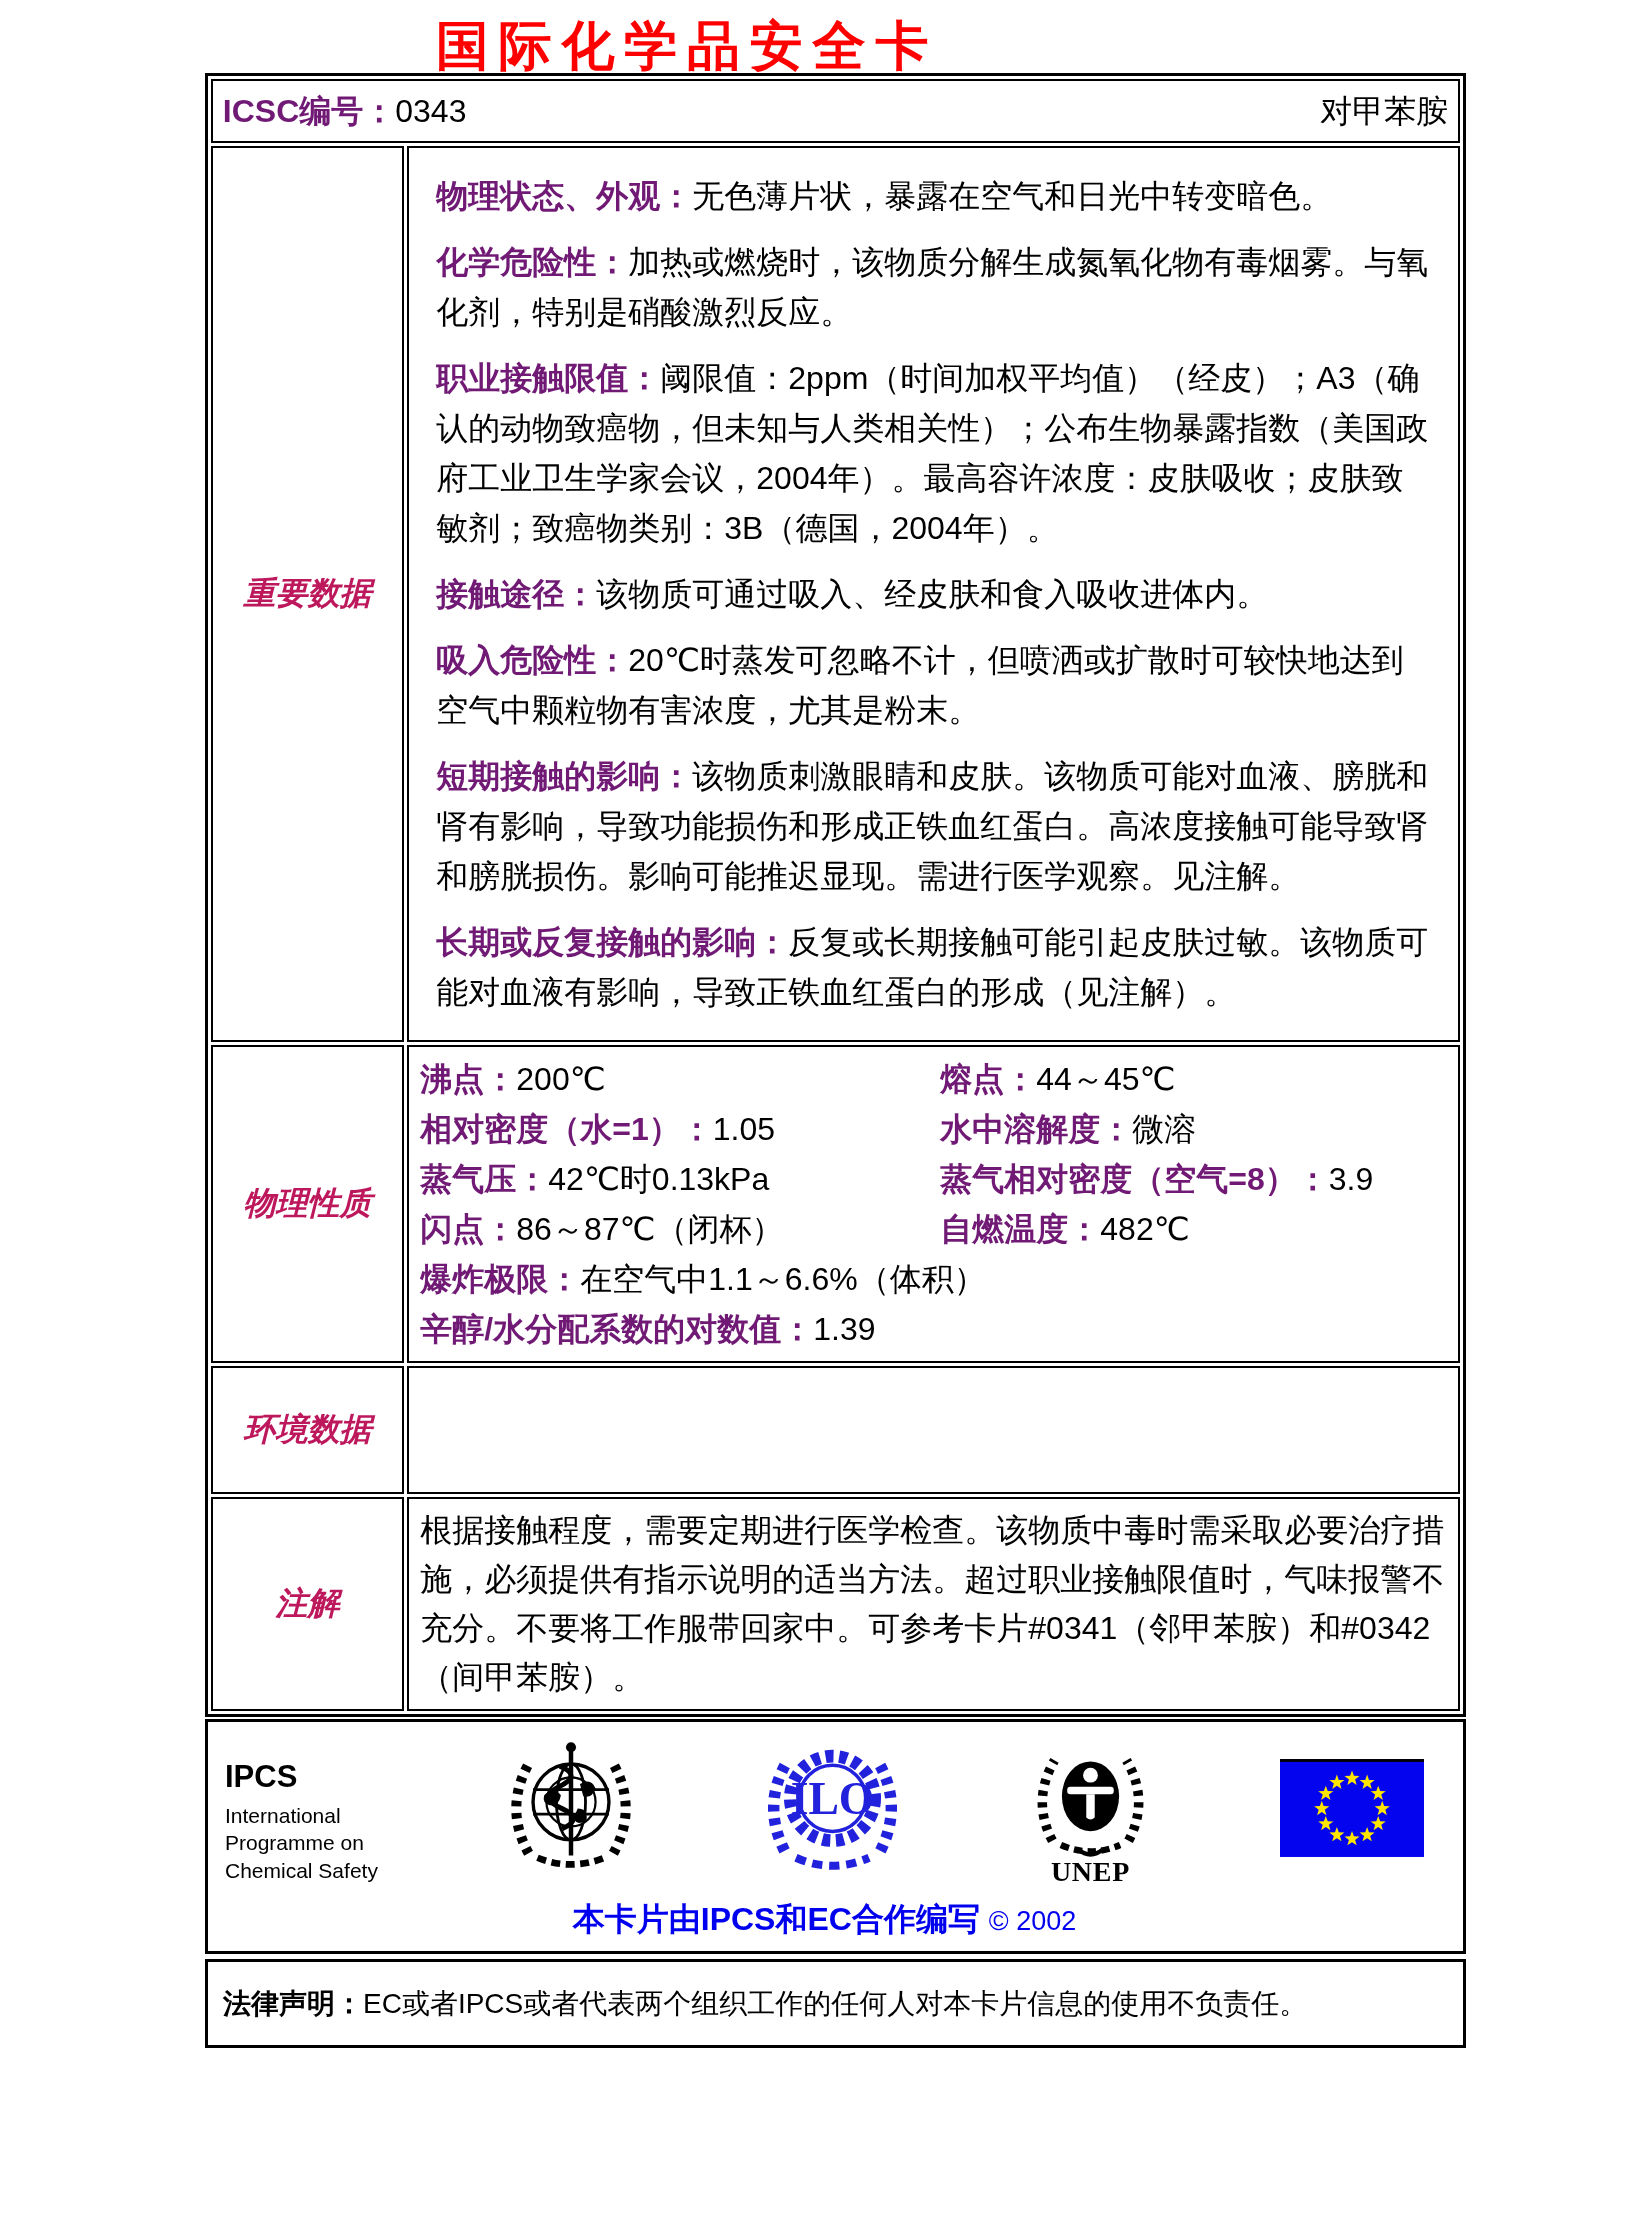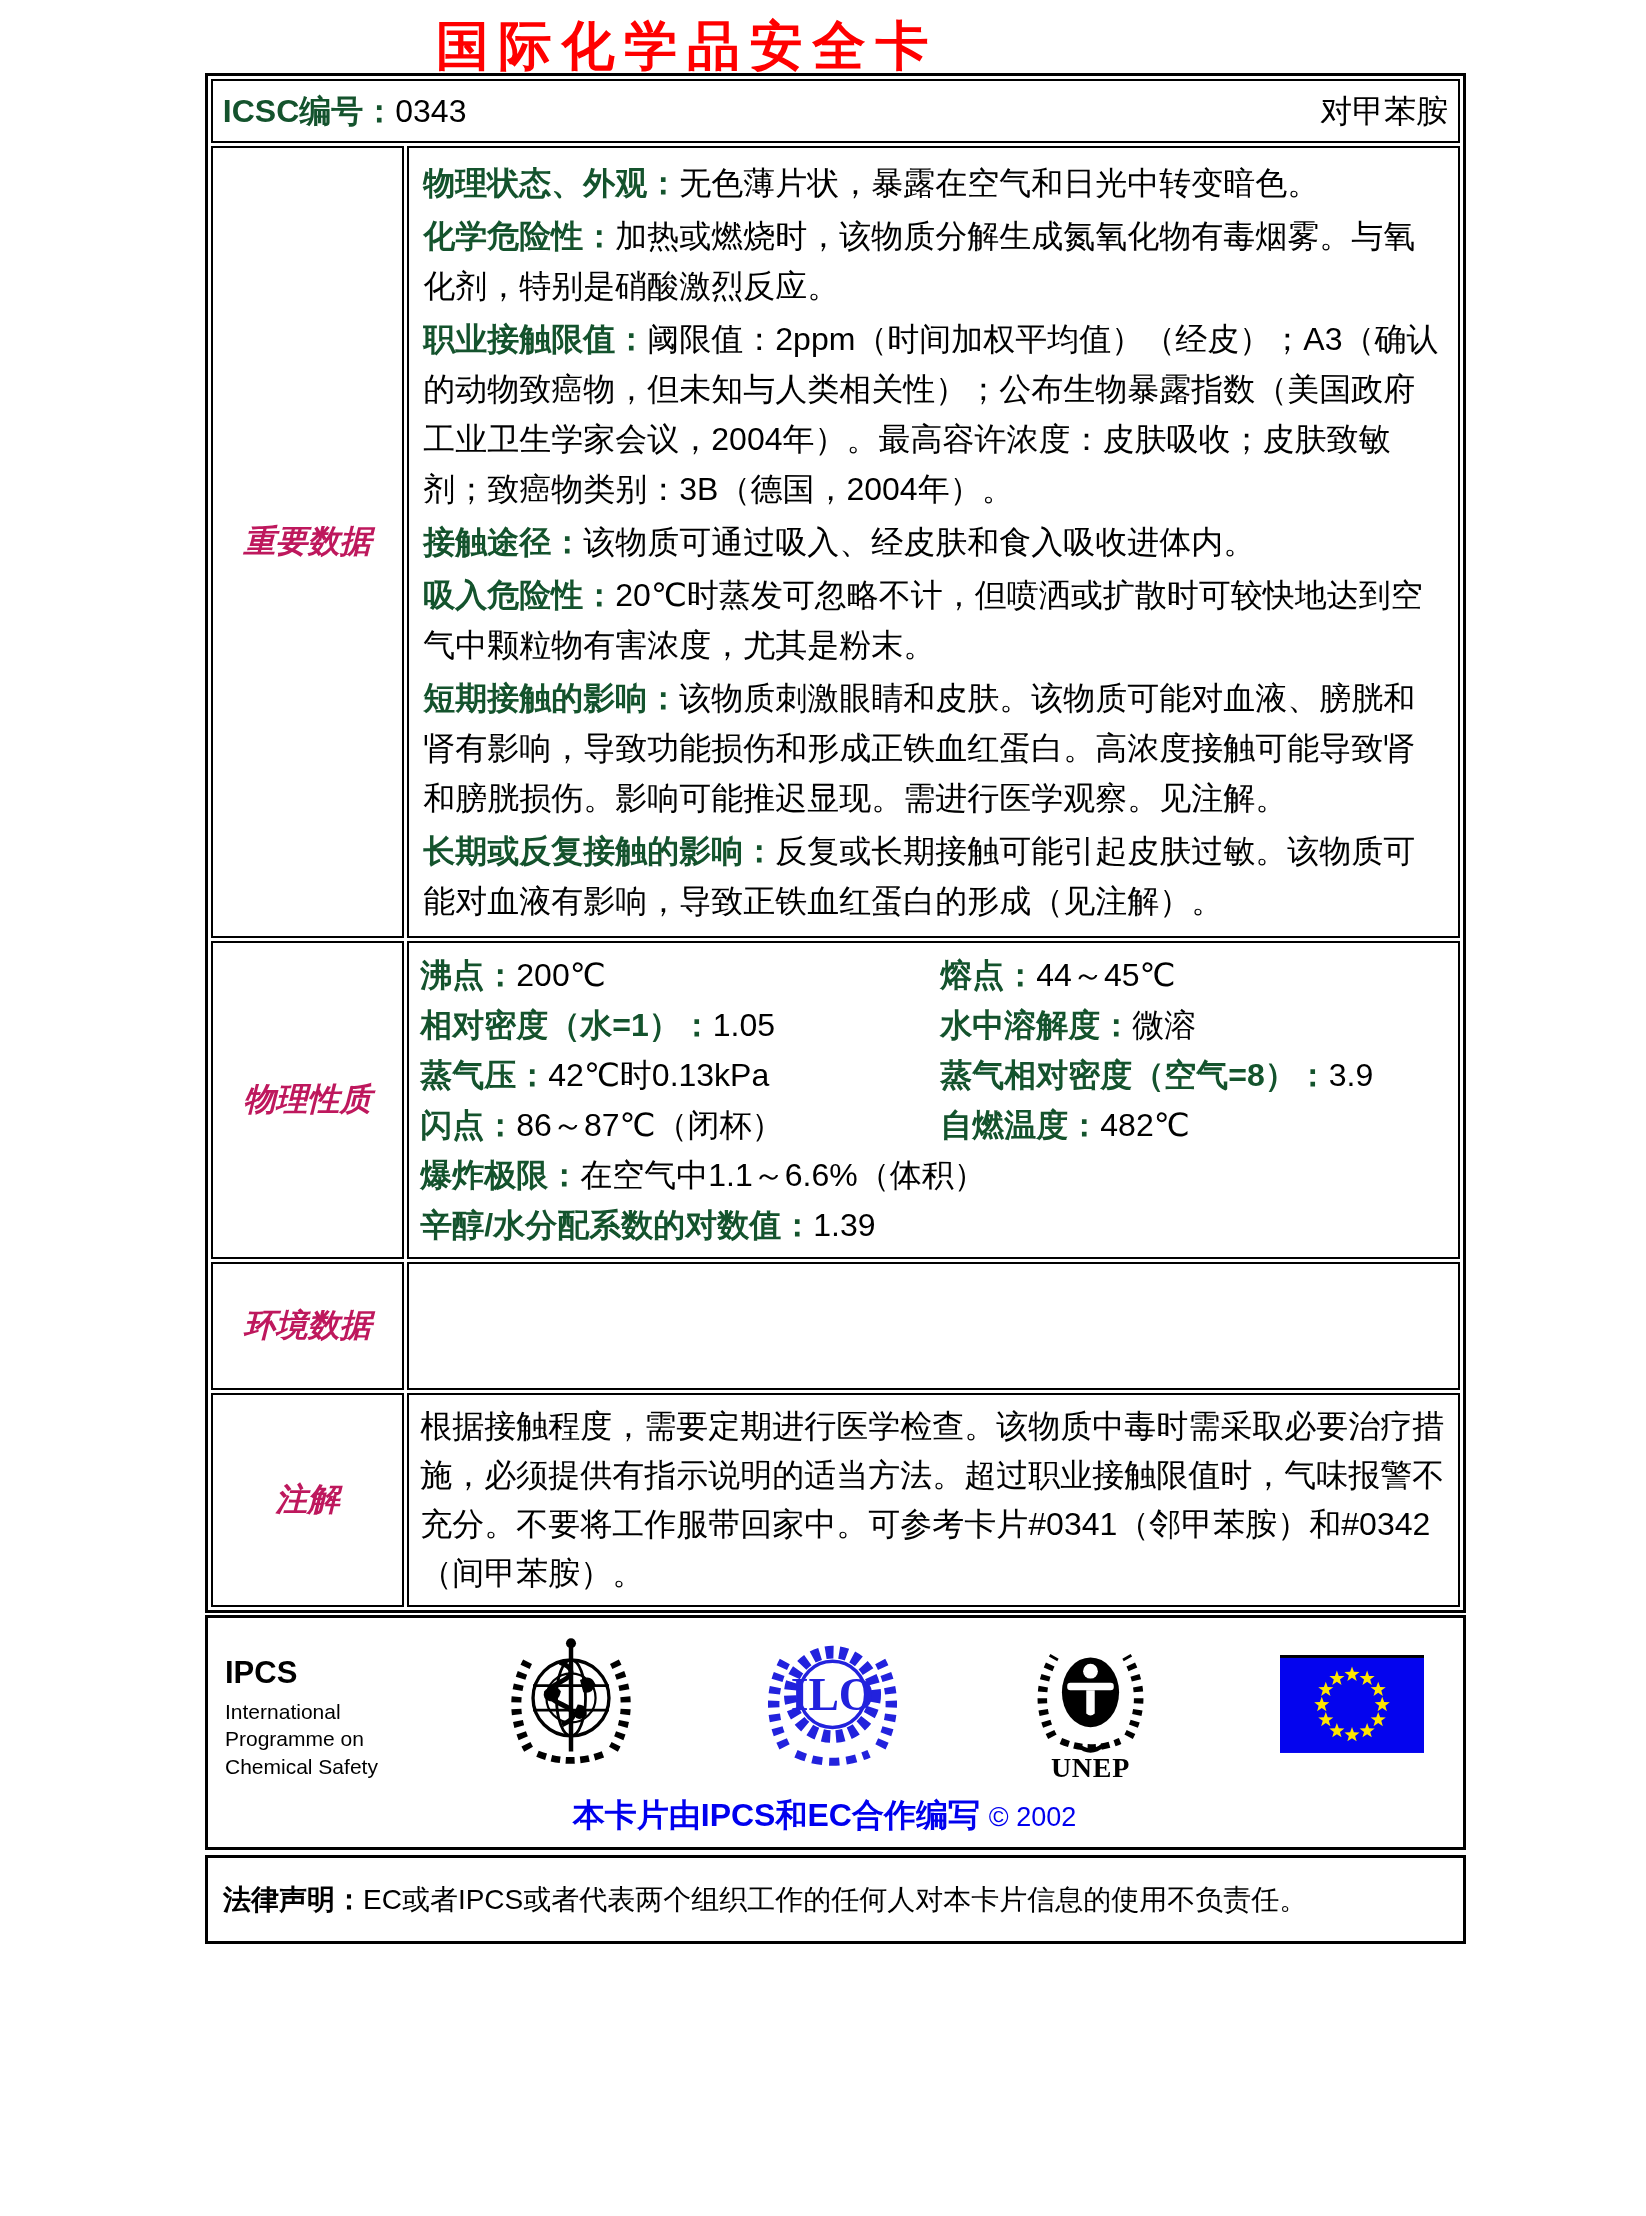--- a/index.html
+++ b/index.html
@@ -33,37 +33,37 @@
     border:3.5px solid #000;
     background:#fff;
   }
   table.main td{
     border:2.1px solid #000;
     vertical-align:middle;
     background:#fff;
   }
   .hdr-cell{height:60px;padding:0 9.8px;}
   .hdr{display:flex;justify-content:space-between;align-items:center;font-size:32px;line-height:35px;}
-  .lbl{color:#14532d;font-weight:bold;}
+  .lbl{color:#701a75;font-weight:bold;}
   .rowlbl{
     width:163px;
     text-align:center;
     color:#be185d;
     font-weight:bold;
     font-size:32px;
     padding:13px;
     font-style:italic;
   }
   .content{
     padding:7px 11.3px;
     font-size:32px;
     line-height:50px;
     vertical-align:middle;
   }
-  .content p{margin:3px;}
+  .content p{margin:16px;}
   .props-grid{display:grid;grid-template-columns:520px 1fr;}
   .prop-full{grid-column:1 / -1;}
   .env-cell{height:110px;}
   .notes-cell{line-height:49px;}
   .addl-cell{height:58px;}
   .logobox{
     border:3.5px solid #000;
     margin-top:2px;
     padding:17px 39px 9.8px 17px;
     background:#fff;

